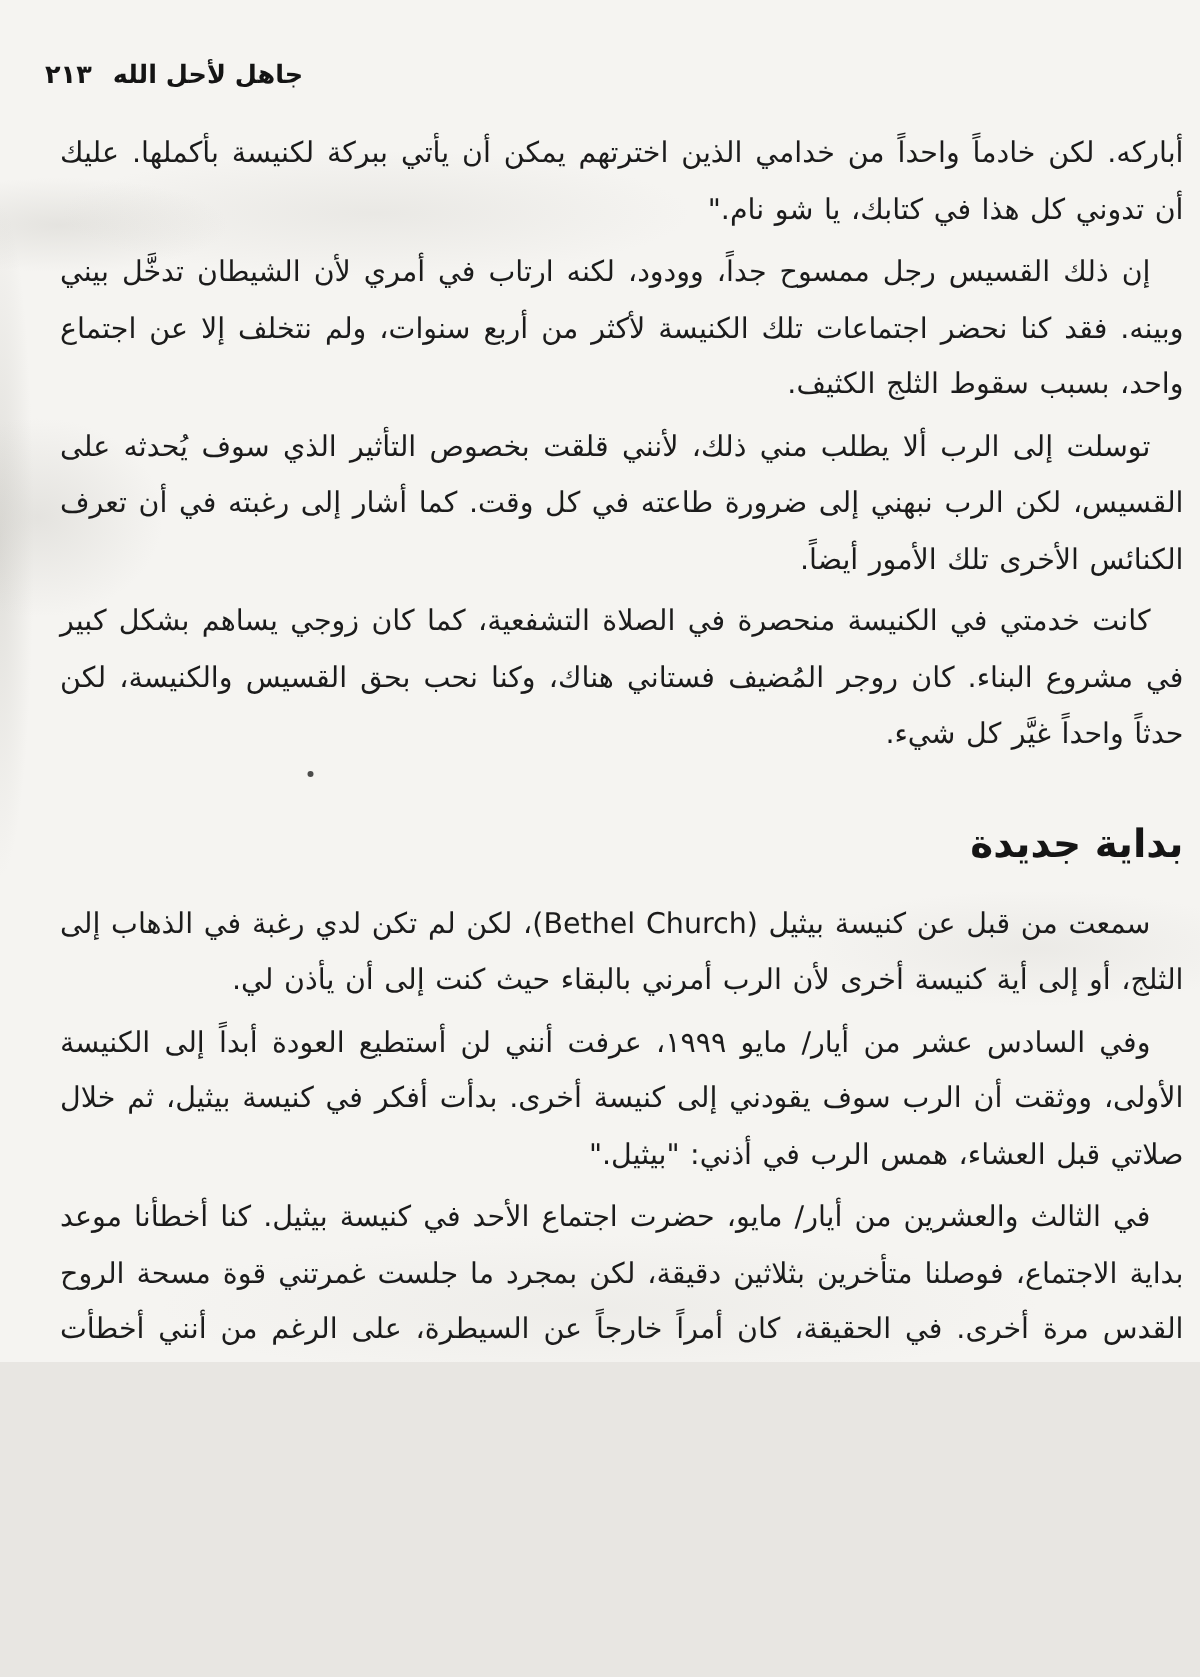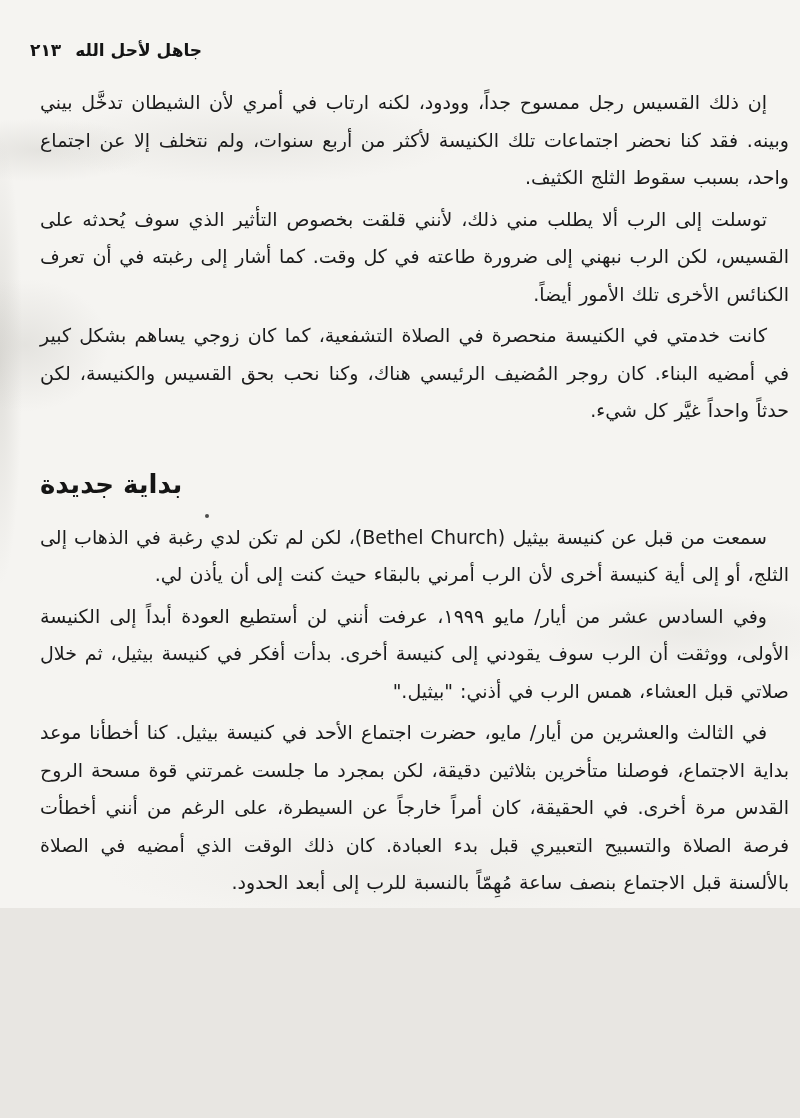--- a/index.html
+++ b/index.html
@@ -56,21 +56,21 @@
     word-spacing: 1px;
   }
   .para.continuation {
     text-indent: 0;
   }
   .section-heading {
     font-size: 26px;
     font-weight: bold;
     line-height: 36px;
     letter-spacing: 1px;
-    text-align: left;
+    text-align: right;
     margin: 36px 0 17px 0;
     color: #151515;
   }
   .ink-speck {
     position: absolute;
     left: 205px;
     top: 514px;
     width: 4px;
     height: 4px;
     border-radius: 50%;
@@ -81,23 +81,24 @@
 </head>
 <body>
 
 <div class="page" lang="ar">
 
   <header class="page-header">
     <span>جاهل لأحل الله</span><span class="page-number">٢١٣</span>
   </header>
 
   <main class="content">
+    <p class="para continuation">أباركه. لكن خادماً واحداً من خدامي الذين اخترتهم يمكن أن يأتي ببركة لكنيسة بأكملها. عليك أن تدوني كل هذا في كتابك، يا شو نام."</p>
     <p class="para">إن ذلك القسيس رجل ممسوح جداً، وودود، لكنه ارتاب في أمري لأن الشيطان تدخَّل بيني وبينه. فقد كنا نحضر اجتماعات تلك الكنيسة لأكثر من أربع سنوات، ولم نتخلف إلا عن اجتماع واحد، بسبب سقوط الثلج الكثيف.</p>
     <p class="para">توسلت إلى الرب ألا يطلب مني ذلك، لأنني قلقت بخصوص التأثير الذي سوف يُحدثه على القسيس، لكن الرب نبهني إلى ضرورة طاعته في كل وقت. كما أشار إلى رغبته في أن تعرف الكنائس الأخرى تلك الأمور أيضاً.</p>
-    <p class="para">كانت خدمتي في الكنيسة منحصرة في الصلاة التشفعية، كما كان زوجي يساهم بشكل كبير في أمضيه البناء. كان روجر المُضيف الرئيسي هناك، وكنا نحب بحق القسيس والكنيسة، لكن حدثاً واحداً غيَّر كل شيء.</p>
+    <p class="para">كانت خدمتي في الكنيسة منحصرة في الصلاة التشفعية، كما كان زوجي يساهم بشكل كبير في مشروع البناء. كان روجر المُضيف فستاني هناك، وكنا نحب بحق القسيس والكنيسة، لكن حدثاً واحداً غيَّر كل شيء.</p>
 
     <h2 class="section-heading">بداية جديدة</h2>
 
     <p class="para">سمعت من قبل عن كنيسة بيثيل (Bethel Church)، لكن لم تكن لدي رغبة في الذهاب إلى الثلج، أو إلى أية كنيسة أخرى لأن الرب أمرني بالبقاء حيث كنت إلى أن يأذن لي.</p>
     <p class="para">وفي السادس عشر من أيار/ مايو ١٩٩٩، عرفت أنني لن أستطيع العودة أبداً إلى الكنيسة الأولى، ووثقت أن الرب سوف يقودني إلى كنيسة أخرى. بدأت أفكر في كنيسة بيثيل، ثم خلال صلاتي قبل العشاء، همس الرب في أذني: "بيثيل."</p>
     <p class="para">في الثالث والعشرين من أيار/ مايو، حضرت اجتماع الأحد في كنيسة بيثيل. كنا أخطأنا موعد بداية الاجتماع، فوصلنا متأخرين بثلاثين دقيقة، لكن بمجرد ما جلست غمرتني قوة مسحة الروح القدس مرة أخرى. في الحقيقة، كان أمراً خارجاً عن السيطرة، على الرغم من أنني أخطأت فرصة الصلاة والتسبيح التعبيري قبل بدء العبادة. كان ذلك الوقت الذي أمضيه في الصلاة بالألسنة قبل الاجتماع بنصف ساعة مُهِمّاً بالنسبة للرب إلى أبعد الحدود.</p>
   </main>
 
   <div class="ink-speck"></div>
 

